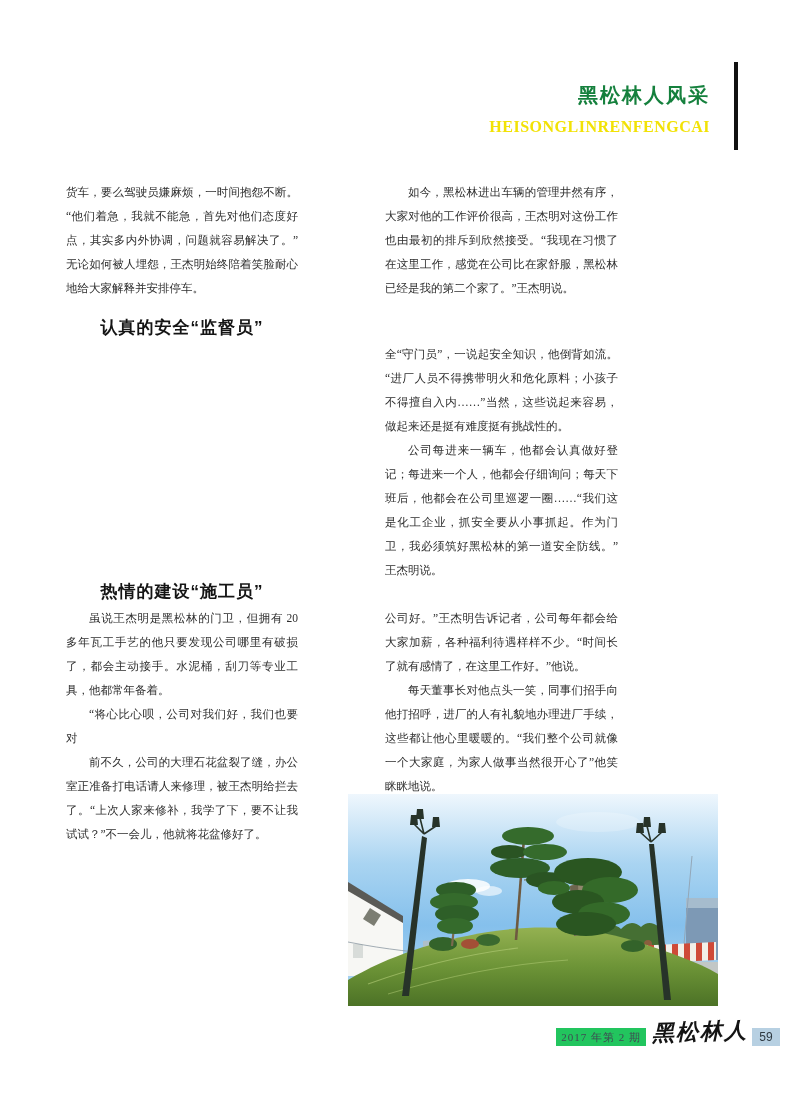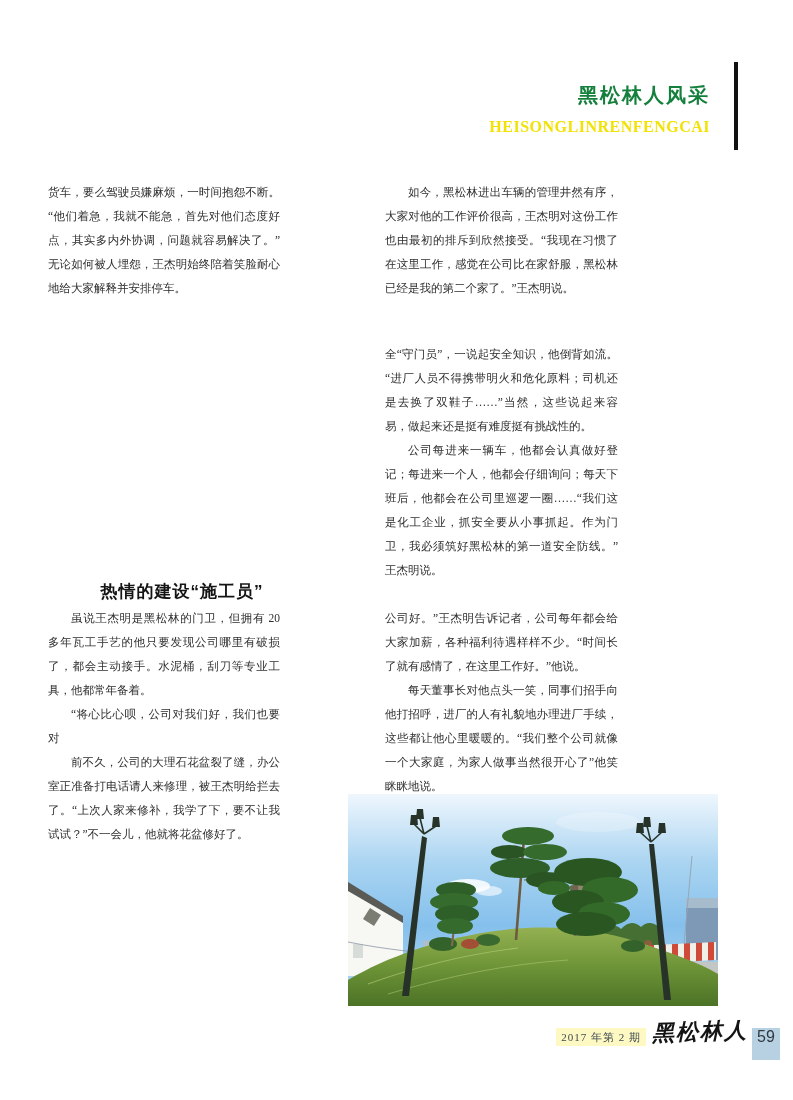--- a/index.html
+++ b/index.html
@@ -18,79 +18,80 @@
     position:absolute;top:118px;right:83px;
     font-family:Liberation Serif, serif;
     font-size:16px;font-weight:700;letter-spacing:.5px;color:#f2e205;white-space:nowrap;
   }
   .hd-bar{position:absolute;top:62px;left:734px;width:4px;height:88px;background:#111;}
   
   .col{position:absolute;width:232px;font-size:11.5px;line-height:24px;color:#2e2e2e;
        text-align:justify;}
   .col p{margin:0;}
   .col p.ind{text-indent:2em;}
-  .lcol{left:48px;}
+  .lcol{left:66px;}
   .rcol{left:337px;width:233px;margin-left:48px;}
   .t-intro{top:180px;}
   .t-sec1{top:342px;}
   .t-sec2{top:606px;}
   .sec-head{
     position:absolute;left:66px;width:232px;top:316px;
     font-family:"Liberation Sans","DejaVu Sans",sans-serif;
     font-size:17px;font-weight:700;color:#141414;text-align:center;letter-spacing:1px;
   }
   .sec-head.second{top:580px;}
   
   .photo{position:absolute;left:348px;top:794px;width:370px;height:212px;}
   
   .ft-issue{
     position:absolute;left:556px;top:1028px;width:90px;height:18px;
-    background:#fef9c3;color:#3f4a52;font-size:11px;line-height:18px;
+    background:#22c55e;color:#3f4a52;font-size:11px;line-height:18px;
     text-align:center;letter-spacing:1px;
   }
   .ft-logo{
     position:absolute;left:652px;top:1016px;width:96px;height:32px;
     font-size:22px;line-height:32px;font-weight:700;font-style:italic;
     color:#141414;letter-spacing:2px;transform:rotate(-2deg);white-space:nowrap;
   }
   .ft-page{
-    position:absolute;left:752px;top:1028px;width:28px;height:32px;
-    background:#b7d0e2;color:#2f3a42;font-size:16px;line-height:18px;
+    position:absolute;left:752px;top:1028px;width:28px;height:18px;
+    background:#b7d0e2;color:#2f3a42;font-size:12px;line-height:18px;
     text-align:center;font-family:"Liberation Sans","DejaVu Sans",sans-serif;
   }
 </style>
 </head>
 <body>
 
 <div class="page">
 
   <div class="hd-title">黑松林人风采</div>
   <div class="hd-sub">HEISONGLINRENFENGCAI</div>
   <div class="hd-bar"></div>
 
   <div class="col lcol t-intro">
     <p>货车，要么驾驶员嫌麻烦，一时间抱怨不断。“他们着急，我就不能急，首先对他们态度好点，其实多内外协调，问题就容易解决了。”无论如何被人埋怨，王杰明始终陪着笑脸耐心地给大家解释并安排停车。</p>
   </div>
 
+  <div class="sec-head">认真的安全“监督员”</div>
 
 
   <div class="sec-head second">热情的建设“施工员”</div>
 
   <div class="col lcol t-sec2">
     <p class="ind">虽说王杰明是黑松林的门卫，但拥有 20 多年瓦工手艺的他只要发现公司哪里有破损了，都会主动接手。水泥桶，刮刀等专业工具，他都常年备着。</p>
     <p class="ind">“将心比心呗，公司对我们好，我们也要对</p>
     <p class="ind">前不久，公司的大理石花盆裂了缝，办公室正准备打电话请人来修理，被王杰明给拦去了。“上次人家来修补，我学了下，要不让我试试？”不一会儿，他就将花盆修好了。</p>
   </div>
 
   <div class="col rcol t-intro">
     <p class="ind">如今，黑松林进出车辆的管理井然有序，大家对他的工作评价很高，王杰明对这份工作也由最初的排斥到欣然接受。“我现在习惯了在这里工作，感觉在公司比在家舒服，黑松林已经是我的第二个家了。”王杰明说。</p>
   </div>
 
   <div class="col rcol t-sec1">
-    <p>全“守门员”，一说起安全知识，他倒背如流。“进厂人员不得携带明火和危化原料；司机还是去换了双鞋子……”当然，这些说起来容易，做起来还是挺有难度挺有挑战性的。</p>
+    <p>全“守门员”，一说起安全知识，他倒背如流。“进厂人员不得携带明火和危化原料；小孩子不得擅自入内……”当然，这些说起来容易，做起来还是挺有难度挺有挑战性的。</p>
     <p class="ind">公司每进来一辆车，他都会认真做好登记；每进来一个人，他都会仔细询问；每天下班后，他都会在公司里巡逻一圈……“我们这是化工企业，抓安全要从小事抓起。作为门卫，我必须筑好黑松林的第一道安全防线。”王杰明说。</p>
   </div>
 
   <div class="col rcol t-sec2">
     <p>公司好。”王杰明告诉记者，公司每年都会给大家加薪，各种福利待遇样样不少。“时间长了就有感情了，在这里工作好。”他说。</p>
     <p class="ind">每天董事长对他点头一笑，同事们招手向他打招呼，进厂的人有礼貌地办理进厂手续，这些都让他心里暖暖的。“我们整个公司就像一个大家庭，为家人做事当然很开心了”他笑眯眯地说。</p>
   </div>
 
   <div class="photo" role="img" aria-label="厂区景观照片：草坪土丘上的松树与假山，两侧路灯，左侧白色厂房，右侧红白隔离栏">
     <svg viewBox="0 0 370 212" width="370" height="212">

